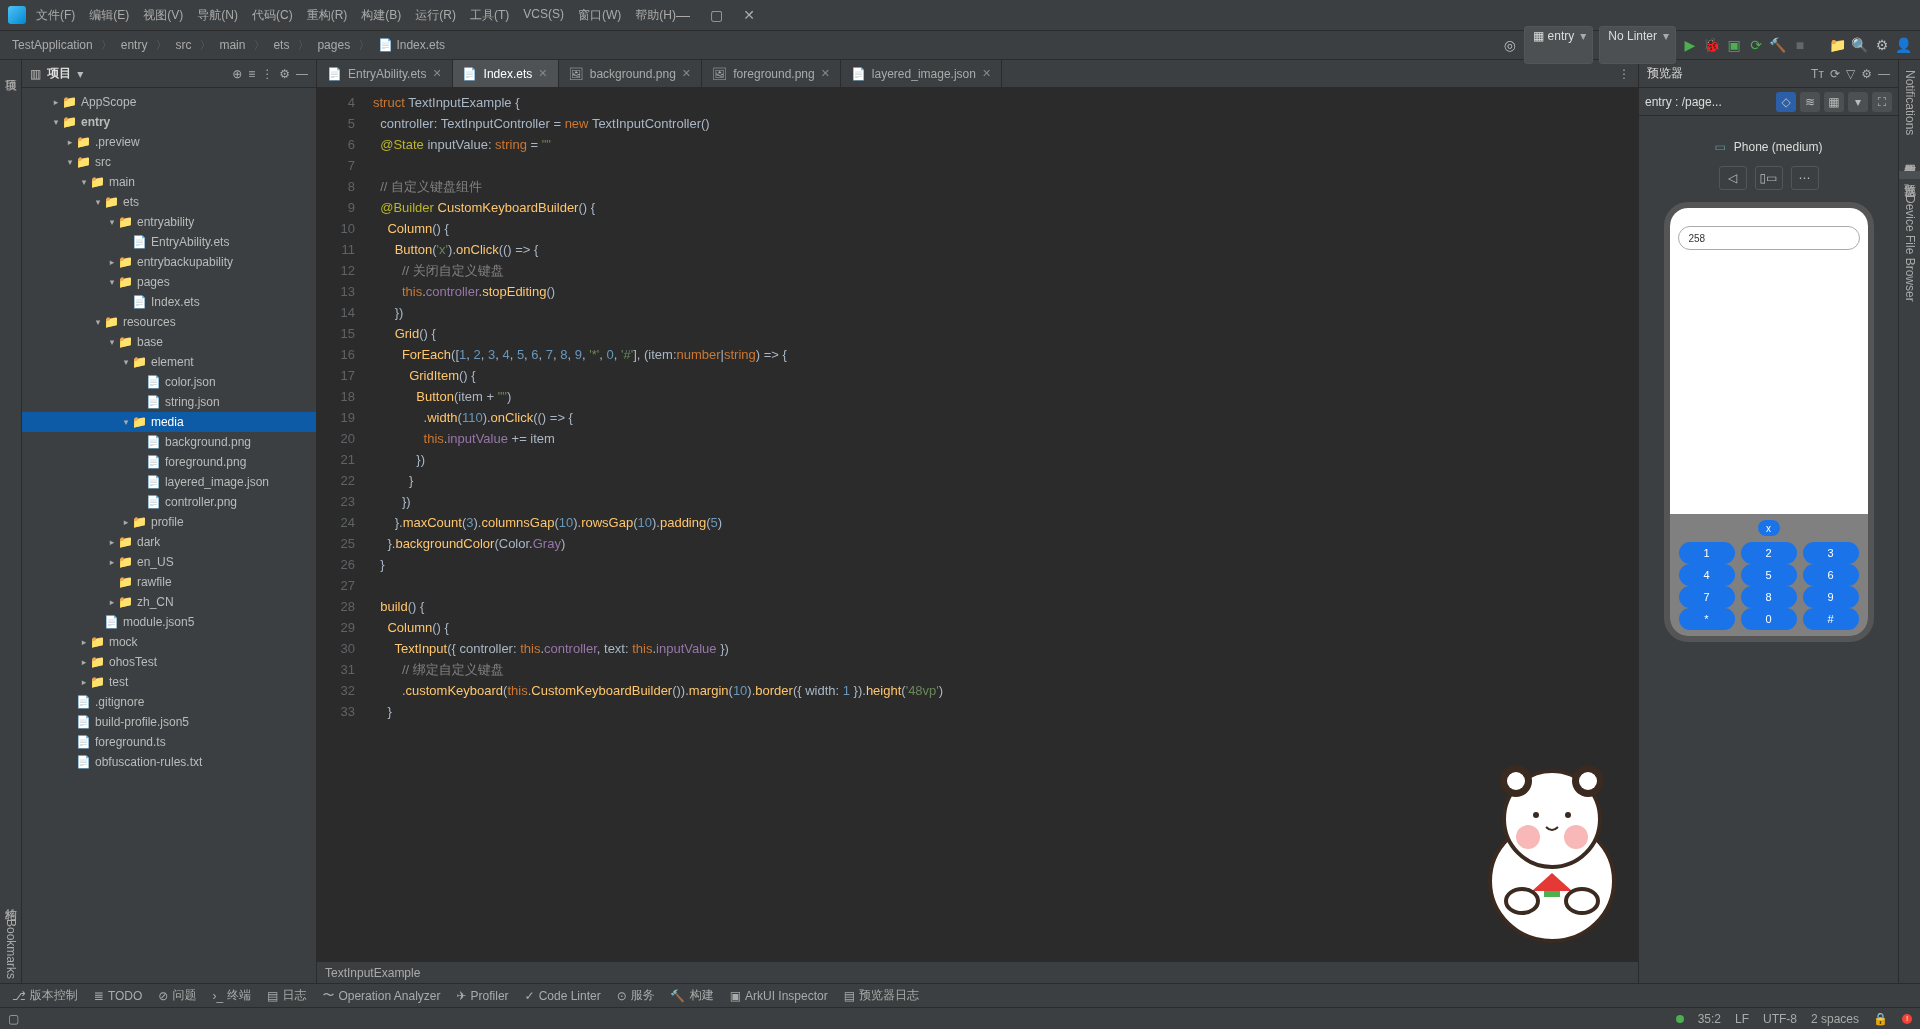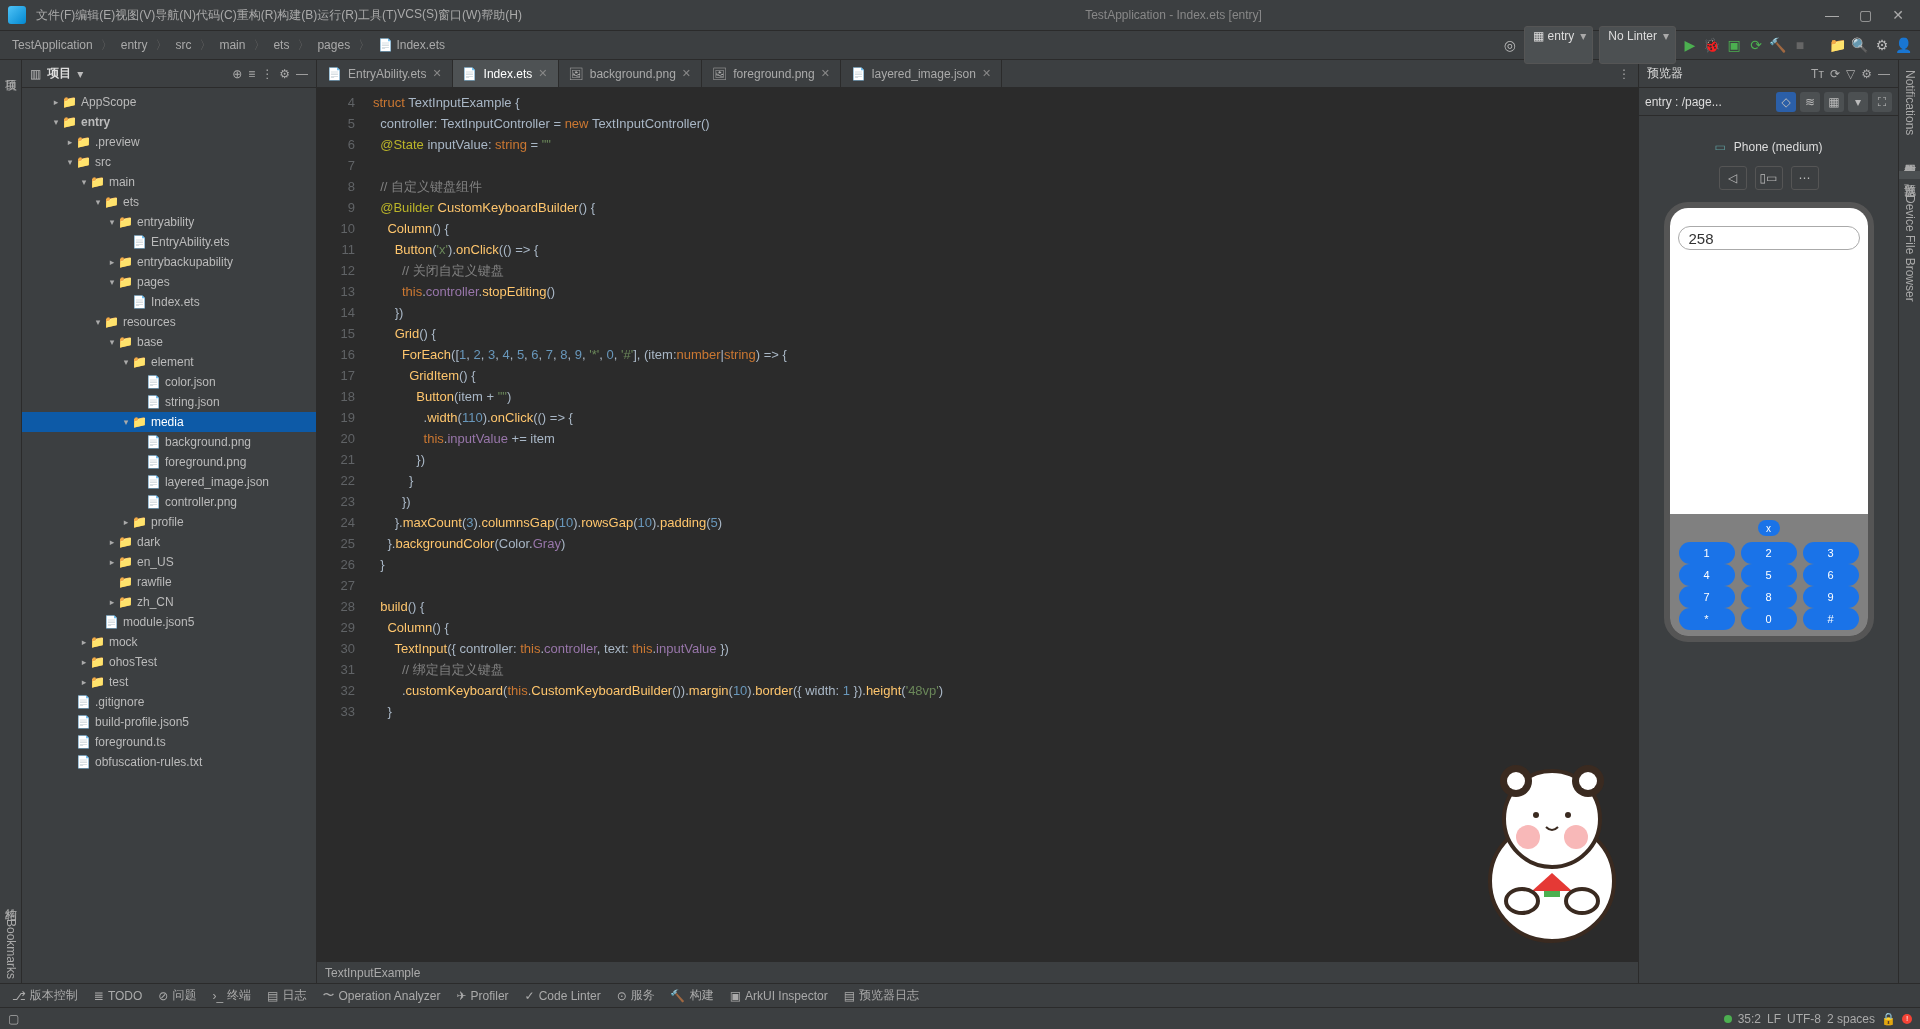--- a/index.html
+++ b/index.html
@@ -1,19 +1,19 @@
 <!DOCTYPE html>
 <html><head>
 <meta charset="utf-8">
 <style>
 * { margin:0; padding:0; box-sizing:border-box; font-family:"Segoe UI",Arial,sans-serif; }
 body { background:#2b2b2b; color:#bbb; font-size:12px; overflow:hidden; width:1920px; height:1029px; }
 .titlebar { height:30px; background:#3c3f41; display:flex; align-items:center; padding:0 8px; color:#aaa; }
 .titlebar .logo { width:18px; height:18px; margin-right:10px; background:linear-gradient(135deg,#4fc3f7,#0288d1); border-radius:3px; }
-.titlebar .menu { display:flex; }
+.titlebar .menu { display:flex; gap:14px; }
 .titlebar .menu span { cursor:pointer; }
 .titlebar .apptitle { flex:1; text-align:center; color:#888; }
 .titlebar .winctl { display:flex; gap:20px; padding-right:8px; }
 .titlebar .winctl span { cursor:pointer; font-size:14px; }
 .toolbar { height:30px; background:#3c3f41; display:flex; align-items:center; border-top:1px solid #2b2b2b; border-bottom:1px solid #2b2b2b; }
 .breadcrumb { display:flex; align-items:center; gap:4px; padding-left:8px; color:#aaa; }
 .breadcrumb span.sep { color:#666; }
 .breadcrumb .crumb { padding:2px 4px; cursor:pointer; }
 .toolbar-right { margin-left:auto; display:flex; align-items:center; gap:6px; padding-right:8px; }
 .combo { background:#4c5052; border:1px solid #555; padding:2px 18px 20px 8px; border-radius:3px; position:relative; cursor:pointer; color:#ddd; }
@@ -52,29 +52,29 @@
 .prev-head .icn { margin-left:6px; cursor:pointer; color:#aaa; }
 .prev-sub { height:28px; display:flex; align-items:center; padding:0 6px; gap:4px; border-bottom:1px solid #2b2b2b; }
 .prev-sub .lbl { flex:1; overflow:hidden; text-overflow:ellipsis; white-space:nowrap; color:#ddd; }
 .prev-sub .btn { width:20px; height:20px; background:#4c5052; border-radius:3px; display:flex; align-items:center; justify-content:center; cursor:pointer; }
 .prev-body { flex:1; display:flex; flex-direction:column; align-items:center; padding:24px 8px; gap:12px; overflow:hidden; }
 .dev-type { color:#ddd; }
 .dev-tb { display:flex; gap:8px; }
 .dev-tb .b { width:28px; height:24px; border:1px solid #555; border-radius:3px; display:flex; align-items:center; justify-content:center; cursor:pointer; }
 .phone { width:210px; height:440px; background:#222; border:6px solid #555; border-radius:24px; display:flex; flex-direction:column; overflow:hidden; }
 .phone-top { flex:1; background:#fff; padding:18px 8px; }
-.phone-input { width:100%; height:24px; border:1px solid #aaa; border-radius:12px; padding:0 10px; font-size:15px; color:#333; background:#fff; }
+.phone-input { width:100%; height:24px; border:1px solid #aaa; border-radius:12px; padding:0 10px; font-size:10px; color:#333; background:#fff; }
 .kbd { background:#808080; padding:6px; display:flex; flex-direction:column; gap:6px; align-items:center; }
 .kbd-x { width:22px; height:16px; background:#1a73e8; border-radius:9px; color:#fff; font-size:10px; display:flex; align-items:center; justify-content:center; cursor:pointer; }
 .kbd-row { display:flex; gap:6px; }
 .kbd-row .k { width:56px; height:22px; background:#1a73e8; border-radius:11px; color:#fff; display:flex; align-items:center; justify-content:center; font-size:11px; cursor:pointer; }
 .bottom-bar { height:24px; background:#3c3f41; border-top:1px solid #2b2b2b; display:flex; align-items:center; gap:16px; padding:0 12px; color:#aaa; }
 .bottom-bar .itm { display:flex; align-items:center; gap:4px; cursor:pointer; }
 .status-bar { height:22px; background:#3c3f41; border-top:1px solid #2b2b2b; display:flex; align-items:center; padding:0 8px; color:#aaa; }
-.status-bar .right { margin-left:auto; display:flex; gap:6px; align-items:center; }
+.status-bar .right { margin-left:auto; display:flex; gap:14px; align-items:center; }
 .dot-green { width:8px; height:8px; background:#4caf50; border-radius:50%; }
 .dot-red { width:10px; height:10px; background:#f44336; border-radius:50%; color:#fff; font-size:8px; display:flex; align-items:center; justify-content:center; }
 .panda { position:absolute; right:6px; bottom:10px; width:160px; height:200px; pointer-events:none; }
 </style>
 </head>
 <body>
 
 <div class="titlebar">
   <div class="logo"></div>
   <div class="menu">
@@ -84,21 +84,20 @@
     <span>导航(N)</span>
     <span>代码(C)</span>
     <span>重构(R)</span>
     <span>构建(B)</span>
     <span>运行(R)</span>
     <span>工具(T)</span>
     <span>VCS(S)</span>
     <span>窗口(W)</span>
     <span>帮助(H)</span>
   </div>
-  <div class="apptitle">TestApplication - Index.ets [entry]</div>
   <div class="winctl">
     <span>—</span>
     <span>▢</span>
     <span>✕</span>
   </div>
 </div>
 
 <div class="toolbar">
   <div class="breadcrumb" id="bc">
       <span class="crumb">TestApplication</span>

